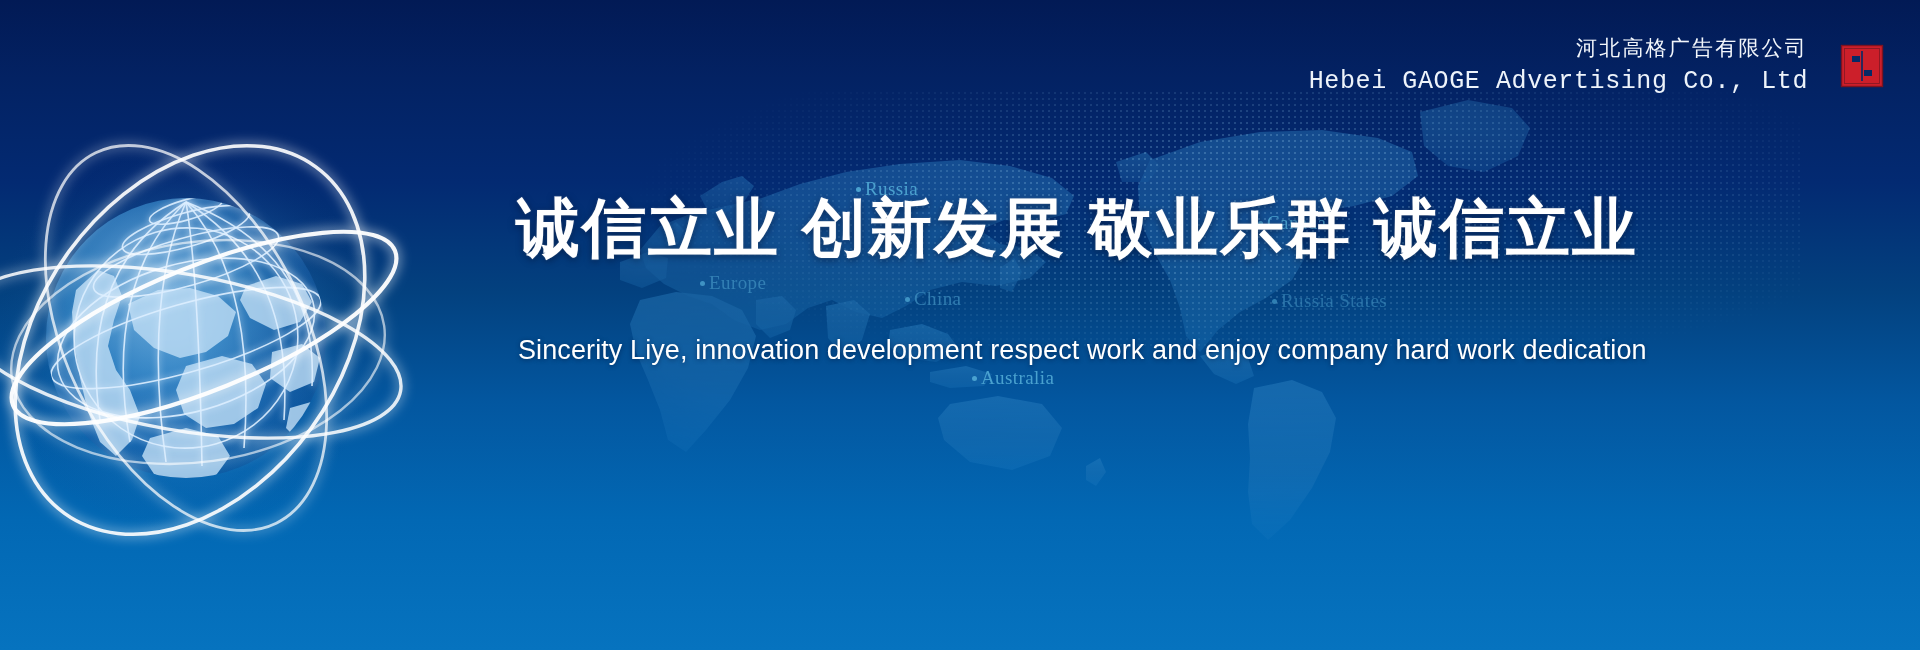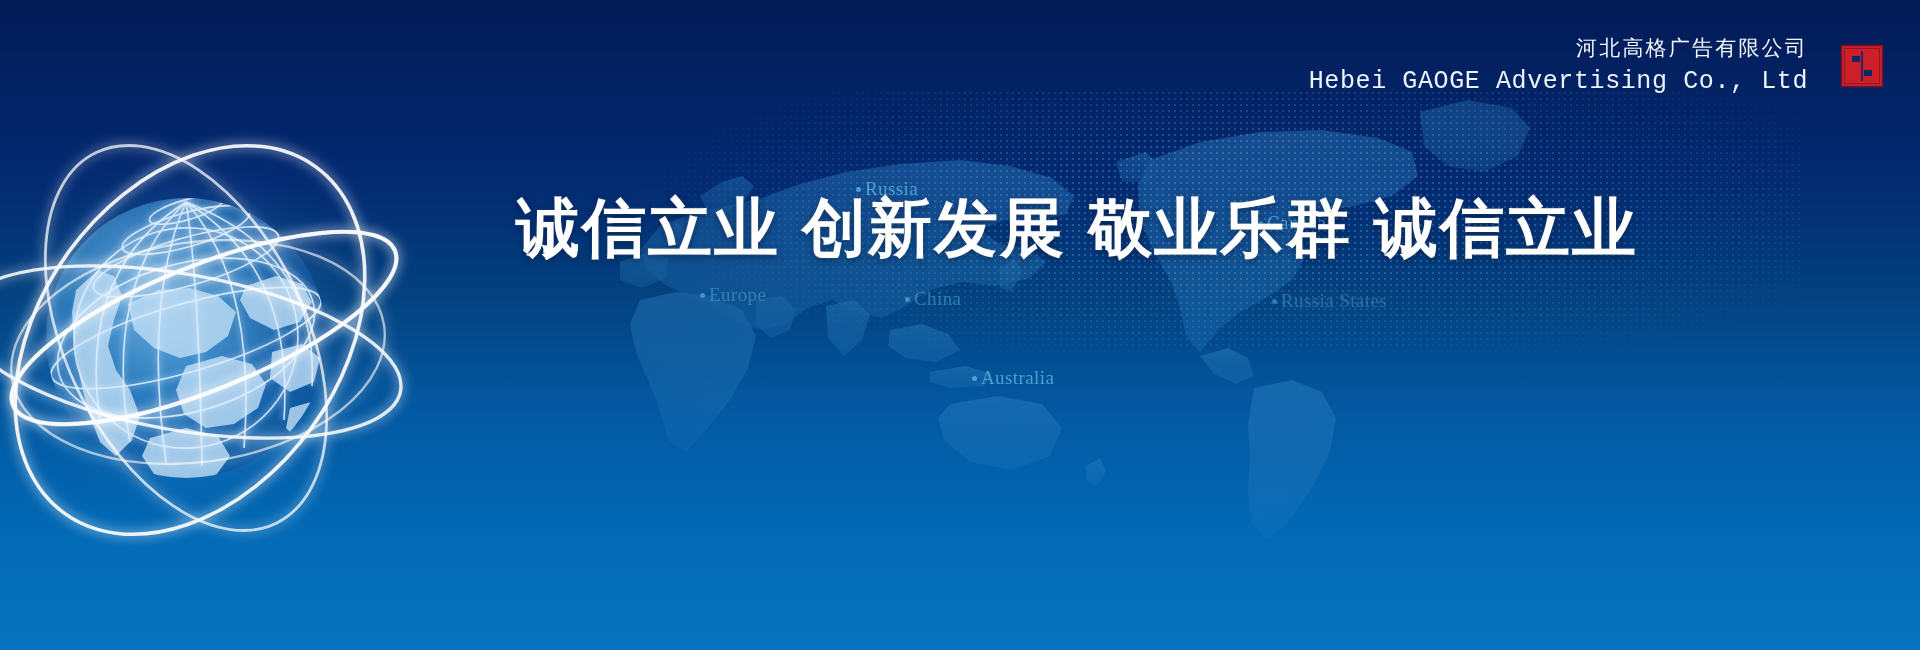--- a/index.html
+++ b/index.html
@@ -61,21 +61,21 @@
   .map-label .dot {
     display: inline-block;
     width: 5px; height: 5px;
     border-radius: 50%;
     background: #4fa8d4;
     vertical-align: middle;
     margin-right: 4px;
     margin-top: -3px;
   }
   .ml-russia   { left: 856px;  top: 178px; }
-  .ml-europe   { left: 700px;  top: 284px; color:#3f8fc0; opacity:.75; }
+  .ml-europe   { left: 700px;  top: 272px; color:#3f8fc0; opacity:.75; }
   .ml-china    { left: 905px;  top: 288px; color:#3f8fc0; opacity:.75; }
   .ml-canada   { left: 1258px; top: 186px; margin-top: 26px; }
   .ml-us       { left: 1272px; top: 290px; color:#3f8fc0; opacity:.6; }
   .ml-australia{ left: 972px;  top: 367px; font-family: Liberation Serif, serif; }
 
   
   .globe-wrap {
     position: absolute;
     left: -10px; top: 90px;
     width: 480px; height: 470px;
@@ -326,14 +326,15 @@
 
         <rect x="4.5" y="4.5" width="35" height="35" fill="none" stroke="#8b1824" stroke-width="0.9"></rect>
       </svg>
     </div>
   </div>
 
   <div class="slogan-cn">
     <span>诚信立业</span><span class="gap"></span><span>创新发展</span><span class="gap"></span><span>敬业乐群</span><span class="gap"></span><span>诚信立业</span>
   </div>
 
+  <div class="slogan-en">Sincerity Liye, innovation development respect work and enjoy company hard work dedication</div>
 
 </div>
 
 </body></html>

